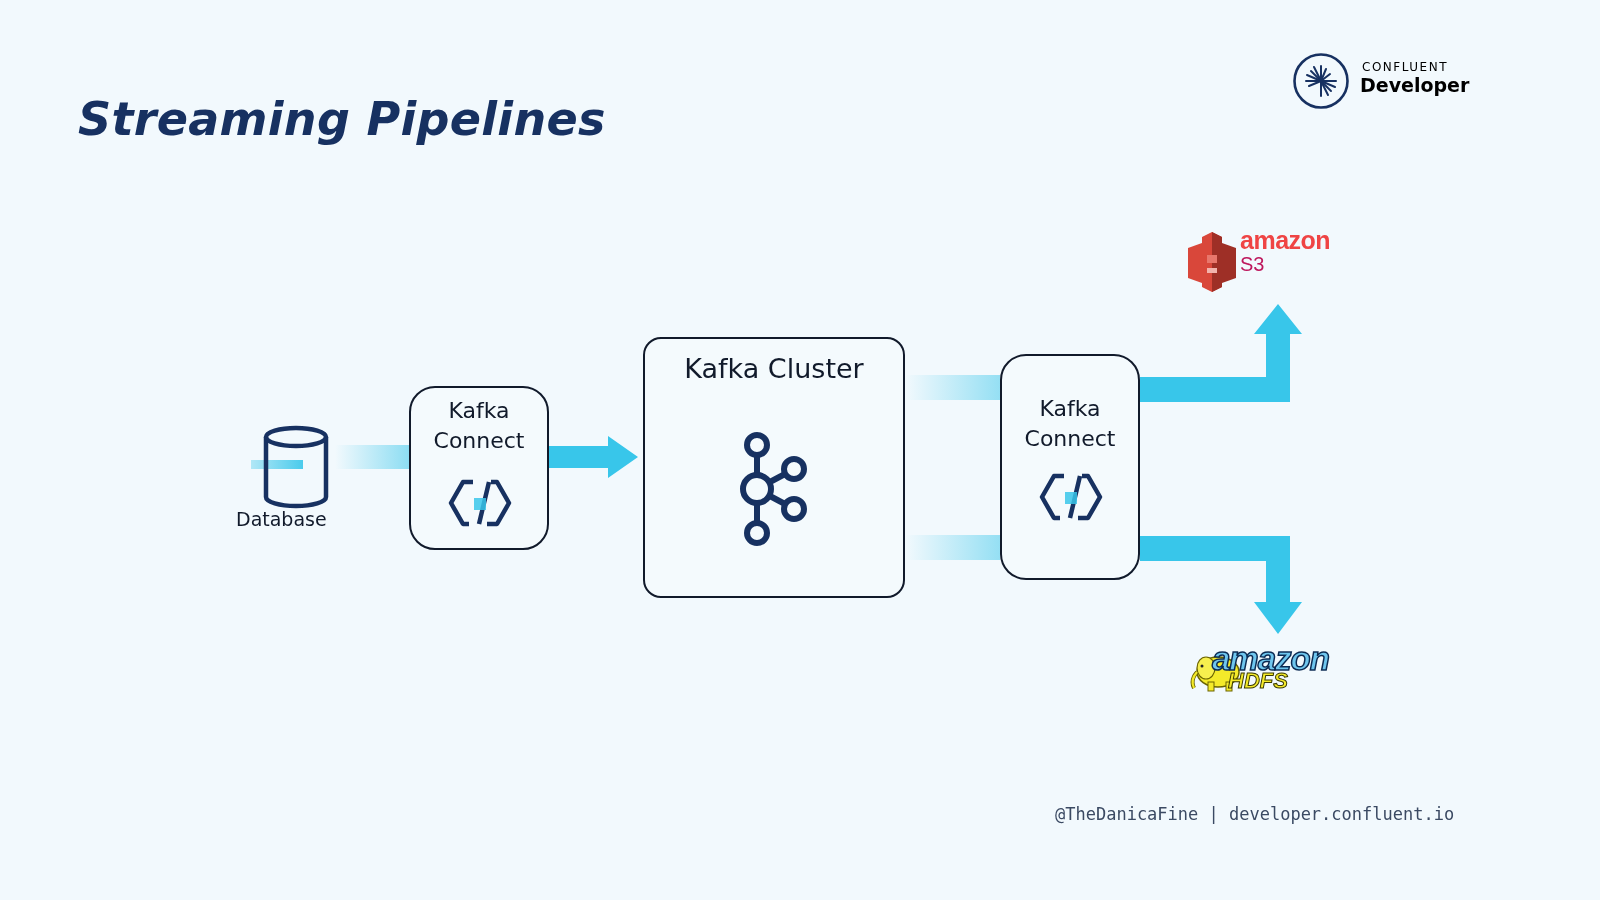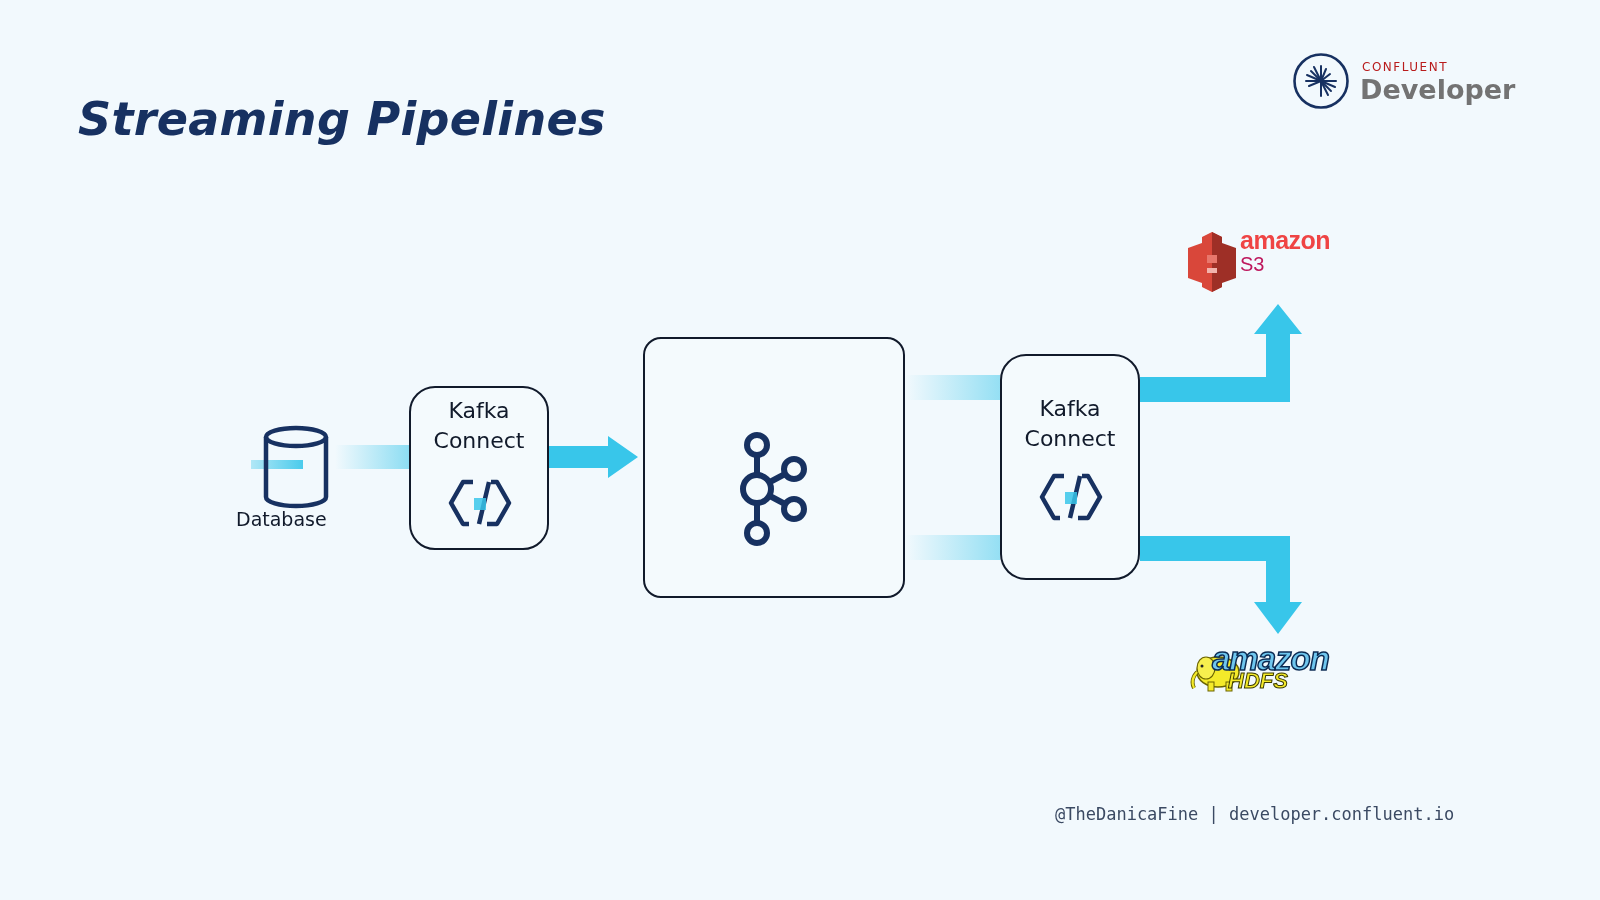--- a/index.html
+++ b/index.html
@@ -3,22 +3,22 @@
 <meta charset="utf-8">
 <style>
   * { box-sizing: border-box; margin: 0; padding: 0; }
   html, body { width: 1600px; height: 900px; overflow: hidden; }
   body { background: #f2f9fd; font-family: "Liberation Sans", sans-serif; position: relative; color: #0b1b2f; }
 
   .title { position: absolute; left: 78px; top: 48px; font-size: 46px; font-weight: 700; font-style: italic; color: #173161; letter-spacing: 0.3px; font-family: "DejaVu Sans", sans-serif; margin-top: 44px; }
 
   .brand { position: absolute; left: 1292px; top: 52px; width: 220px; height: 64px; }
   .brand-logo { position: absolute; left: 0; top: 0; width: 58px; height: 58px; }
-  .brand-small { position: absolute; left: 70px; top: 8px; font-size: 12px; letter-spacing: 1.5px; color: #b91c1c; font-family: "DejaVu Sans", sans-serif; }
-  .brand-big { position: absolute; left: 68px; top: 22px; font-size: 27px; font-weight: 700; color: #737373; font-family: "DejaVu Sans", sans-serif; }
+  .brand-small { position: absolute; left: 70px; top: 8px; font-size: 12px; letter-spacing: 1.5px; color: #000000; font-family: "DejaVu Sans", sans-serif; }
+  .brand-big { position: absolute; left: 68px; top: 22px; font-size: 19px; font-weight: 700; color: #000000; font-family: "DejaVu Sans", sans-serif; }
 
   .diagram { position: absolute; left: 0; top: 0; width: 1600px; height: 900px; }
 
   .box { position: absolute; border: 2.5px solid #111a2b; border-radius: 26px; background: #f4fafd; }
   .box-label { position: absolute; left: 0; right: 0; text-align: center; font-family: "DejaVu Sans", sans-serif; color: #111a2b; }
 
   .db-label { position: absolute; left: 236px; top: 508px; font-size: 19px; font-family: "DejaVu Sans", sans-serif; color: #111a2b; }
 
   .footer { position: absolute; left: 1055px; top: 804px; font-size: 17px; color: #3b4a63; font-family: "DejaVu Sans Mono", monospace; text-align: right; }
 
@@ -103,20 +103,21 @@
   <div class="box-label" style="top:8px; font-size:22px; line-height:30px;">Kafka</div>
   <div class="box-label" style="top:38px; font-size:22px; line-height:30px;">Connect</div>
   <svg style="position:absolute; left:36px; top:90px;" width="66" height="50" viewBox="0 0 66 50">
     <path d="M26,4 L16,4 L4,25 L16,46 L22,46 M32,46 L42,4" fill="none" stroke="#173161" stroke-width="4.5" stroke-linejoin="round"></path>
     <path d="M40,46 L50,46 L62,25 L50,4 L44,4" fill="none" stroke="#173161" stroke-width="4.5" stroke-linejoin="round"></path>
     <rect x="27" y="20" width="12" height="12" fill="#38c6ea" opacity="0.85"></rect>
   </svg>
 </div>
 
 <div class="box" style="left:643px; top:337px; width:262px; height:261px; border-radius:18px;">
+  <div class="box-label" style="top:12px; font-size:27px; line-height:36px;">Kafka Cluster</div>
   <svg style="position:absolute; left:90px; top:92px;" width="80" height="116" viewBox="0 0 80 116">
     <g fill="none" stroke="#173161" stroke-width="6">
       <line x1="22" y1="24" x2="22" y2="46"></line>
       <line x1="22" y1="70" x2="22" y2="92"></line>
       <line x1="33" y1="52" x2="50" y2="43"></line>
       <line x1="33" y1="64" x2="50" y2="73"></line>
       <circle cx="22" cy="14" r="10"></circle>
       <circle cx="22" cy="58" r="14"></circle>
       <circle cx="22" cy="102" r="10"></circle>
       <circle cx="59" cy="38" r="10"></circle>

